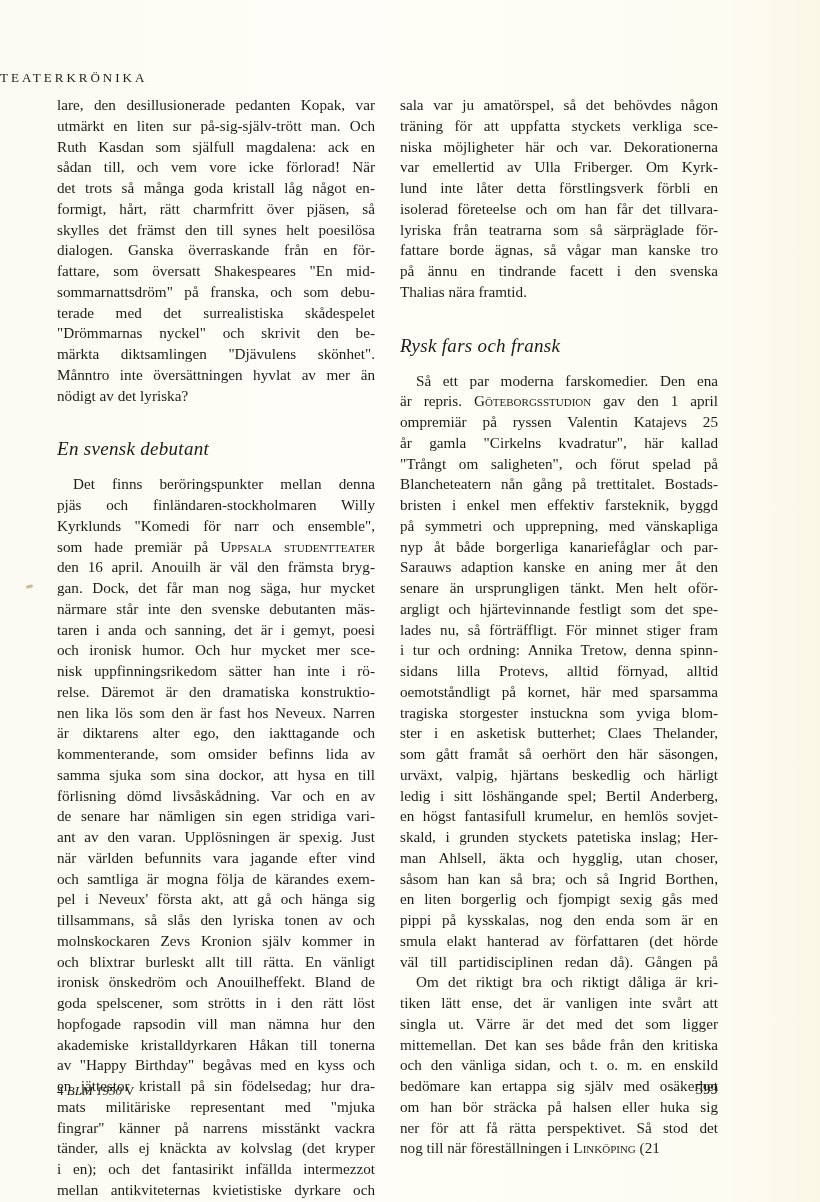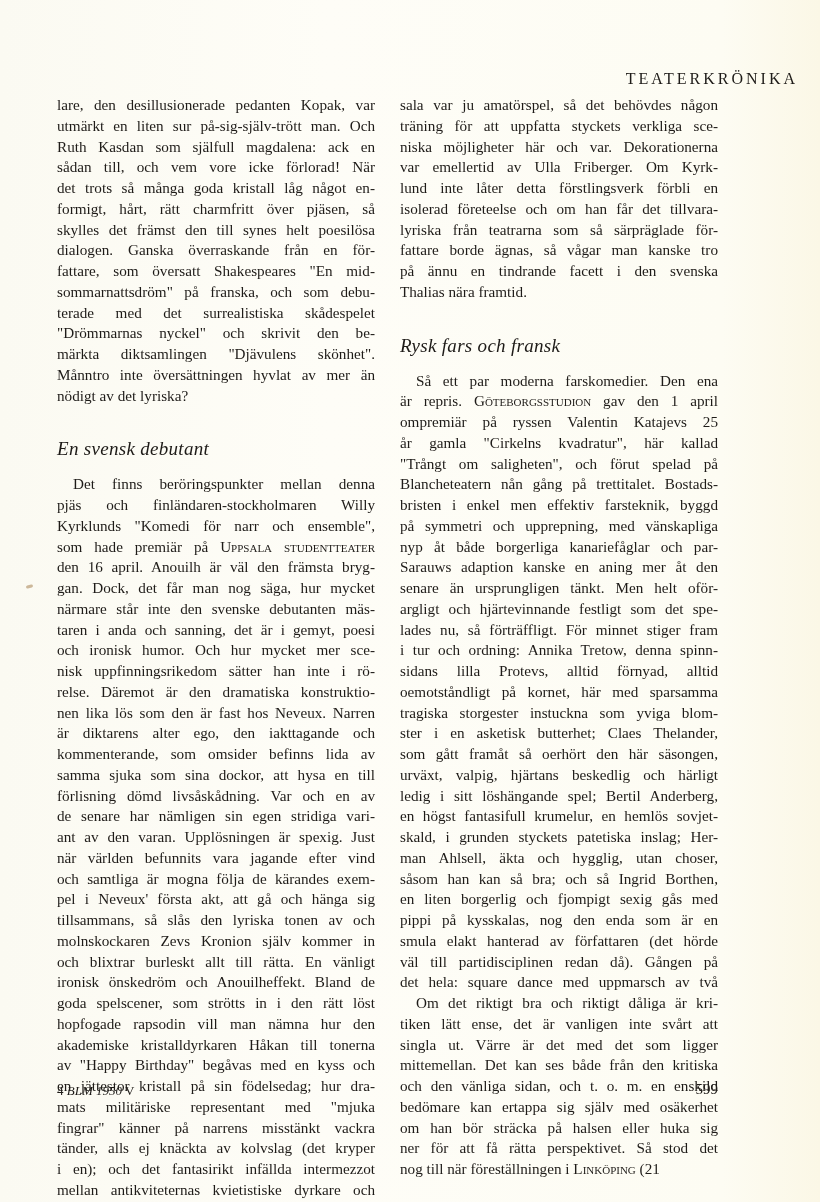--- a/index.html
+++ b/index.html
@@ -9,23 +9,23 @@
     font-family: "DejaVu Serif", "Liberation Serif", serif;
     color: #1e1b18;
     position: relative;
   }
   .page {
     position: absolute; left: 0; top: 0; width: 820px; height: 1202px;
     background: linear-gradient(90deg, #fbfaf2 0%, #fefdf7 40%, #fdfcf3 88%, #fbf7e6 100%);
   }
   .running-head {
     position: absolute; top: 70px; left: 0; width: 774px;
-    text-align: right;
+    text-align: left;
     font-family: "Liberation Serif", serif;
-    font-size: 16px; letter-spacing: 3px; margin-left: 24px;
+    font-size: 13px; letter-spacing: 3px;
   }
   .col {
     position: absolute; top: 95px; width: 318px;
     font-family: "Liberation Serif", serif;
     font-size: 15.2px; line-height: 20.75px;
   }
   .col-left { left: 57px; }
   .col-right { left: 400px; }
   .line { display: block; white-space: nowrap; text-align: justify; text-align-last: justify; height: 20.75px; overflow: visible; }
   .line.last { text-align-last: left; }
@@ -153,21 +153,20 @@
         <span class="line">urväxt, valpig, hjärtans beskedlig och härligt</span>
         <span class="line">ledig i sitt löshängande spel; Bertil Anderberg,</span>
         <span class="line">en högst fantasifull krumelur, en hemlös sovjet-</span>
         <span class="line">skald, i grunden styckets patetiska inslag; Her-</span>
         <span class="line">man Ahlsell, äkta och hygglig, utan choser,</span>
         <span class="line">såsom han kan så bra; och så Ingrid Borthen,</span>
         <span class="line">en liten borgerlig och fjompigt sexig gås med</span>
         <span class="line">pippi på kysskalas, nog den enda som är en</span>
         <span class="line">smula elakt hanterad av författaren (det hörde</span>
         <span class="line">väl till partidisciplinen redan då). Gången på</span>
-        <span class="line">det hela: square dance med uppmarsch av två</span>
       </div>
     <div>
         <span class="line indent">Om det riktigt bra och riktigt dåliga är kri-</span>
         <span class="line">tiken lätt ense, det är vanligen inte svårt att</span>
         <span class="line">singla ut. Värre är det med det som ligger</span>
         <span class="line">mittemellan. Det kan ses både från den kritiska</span>
         <span class="line">och den vänliga sidan, och t. o. m. en enskild</span>
         <span class="line">bedömare kan ertappa sig själv med osäkerhet</span>
         <span class="line">om han bör sträcka på halsen eller huka sig</span>
         <span class="line">ner för att få rätta perspektivet. Så stod det</span>

